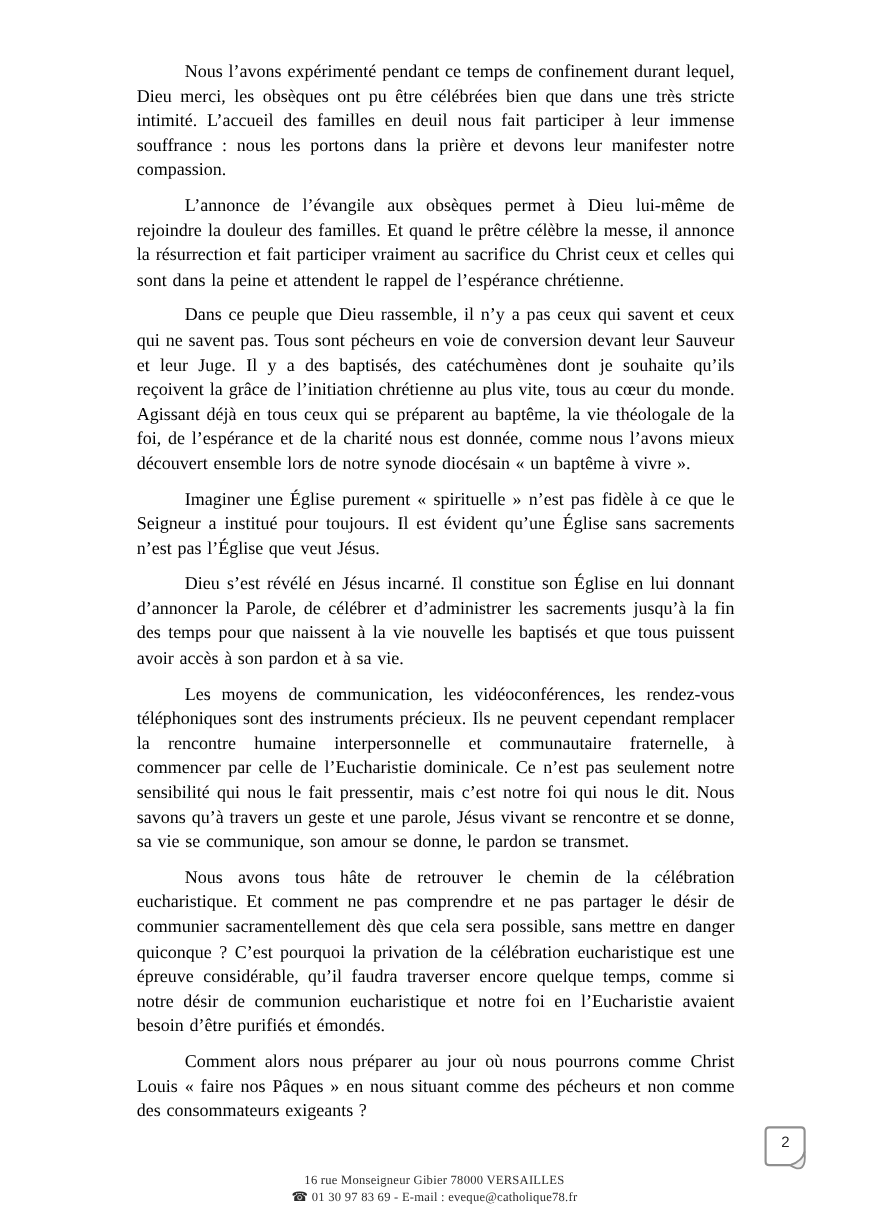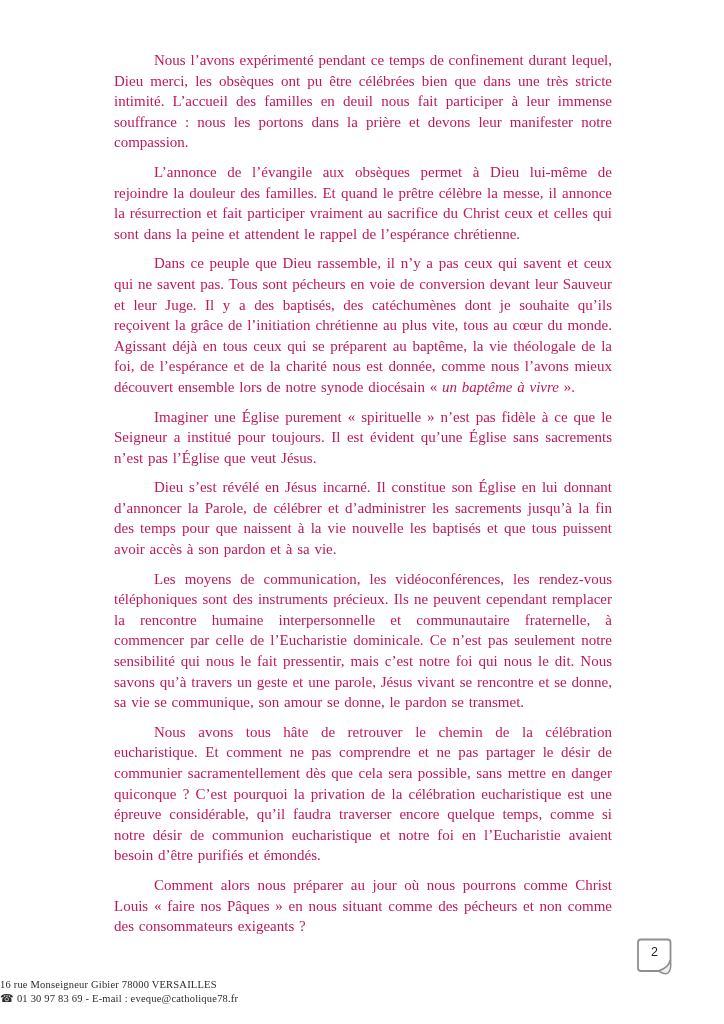--- a/index.html
+++ b/index.html
@@ -17,45 +17,44 @@
   .page {
     position: absolute;
     inset: 0;
     background: #ffffff;
   }
   .text-block {
     position: absolute;
     left: 114px;
     top: 50px;
     width: 498px;
-    color: #be185d;
+    color: #000000;
     font-size: 15px;
     line-height: 20.6px;
     text-align: justify;
     word-spacing: 1px;
   }
   .para {
     margin: 0 0 9px 0;
     text-indent: 40px;
   }
   .heading {
     margin: 11px 0 11px 0;
     text-indent: 40px;
     font-weight: bold;
     word-spacing: 2px;
   }
   .italic-run {
-    font-style: italic;
   }
   .footer {
     position: absolute;
     left: 0;
     width: 724px;
     top: 978px;
-    text-align: left;
+    text-align: center;
     font-size: 10.5px;
     line-height: 13.5px;
     color: #2b2b2b;
     letter-spacing: 0.2px;
   }
   .phone-glyph {
     font-size: 11px;
     margin-right: 3px;
   }
   .page-badge {

